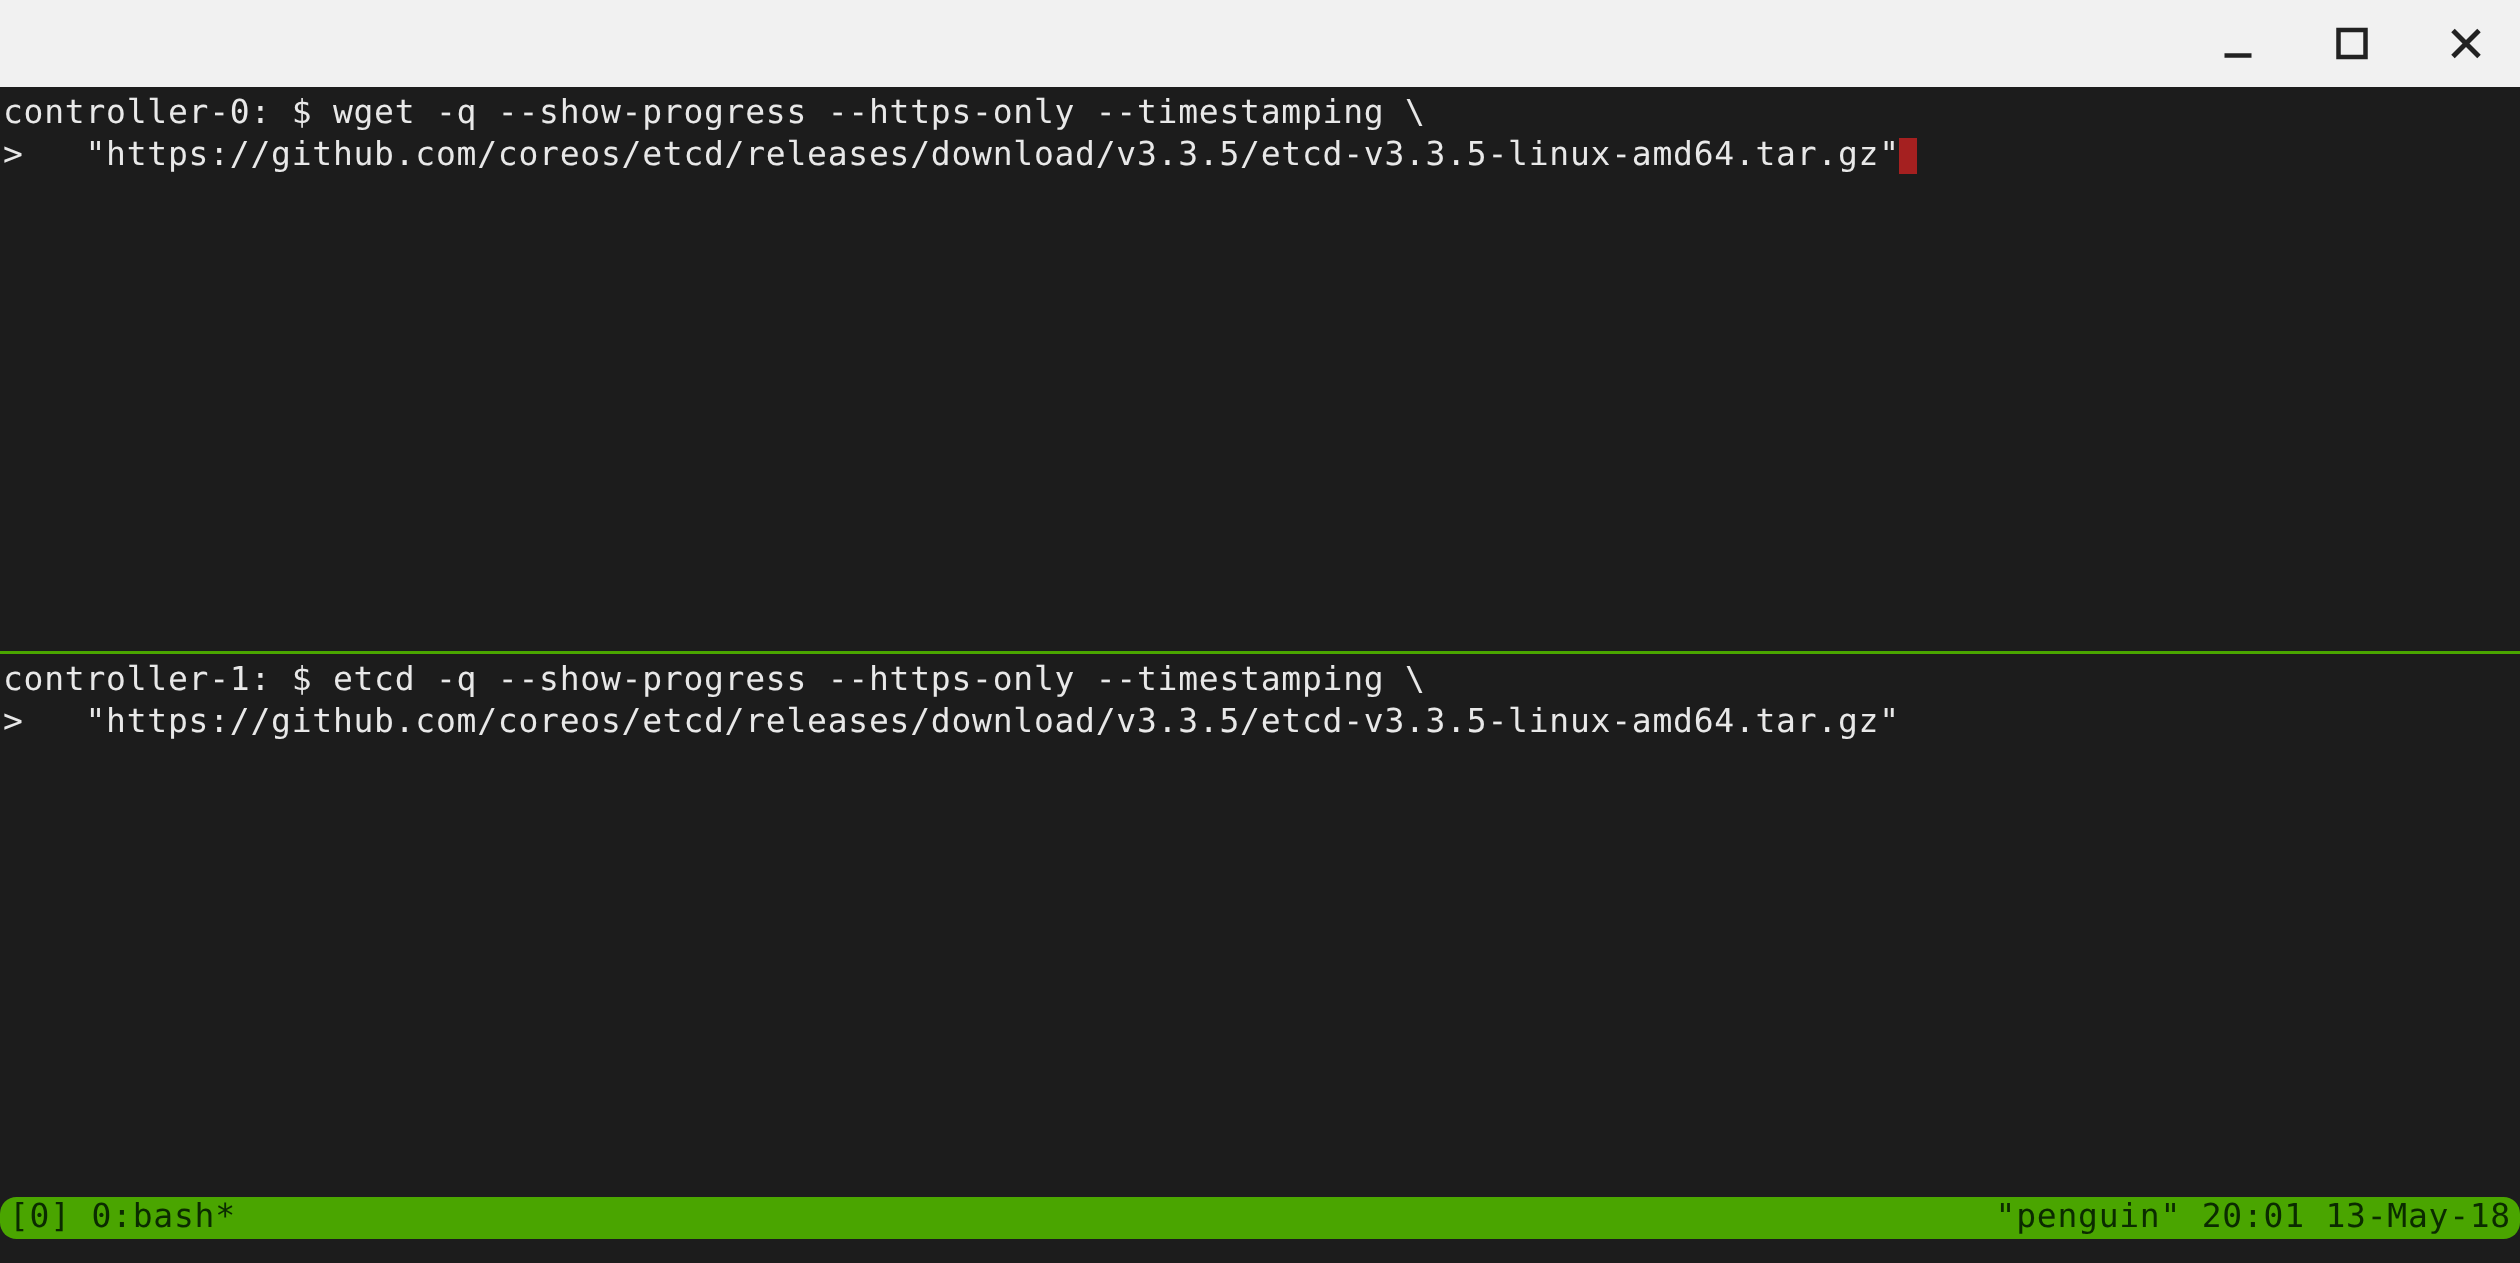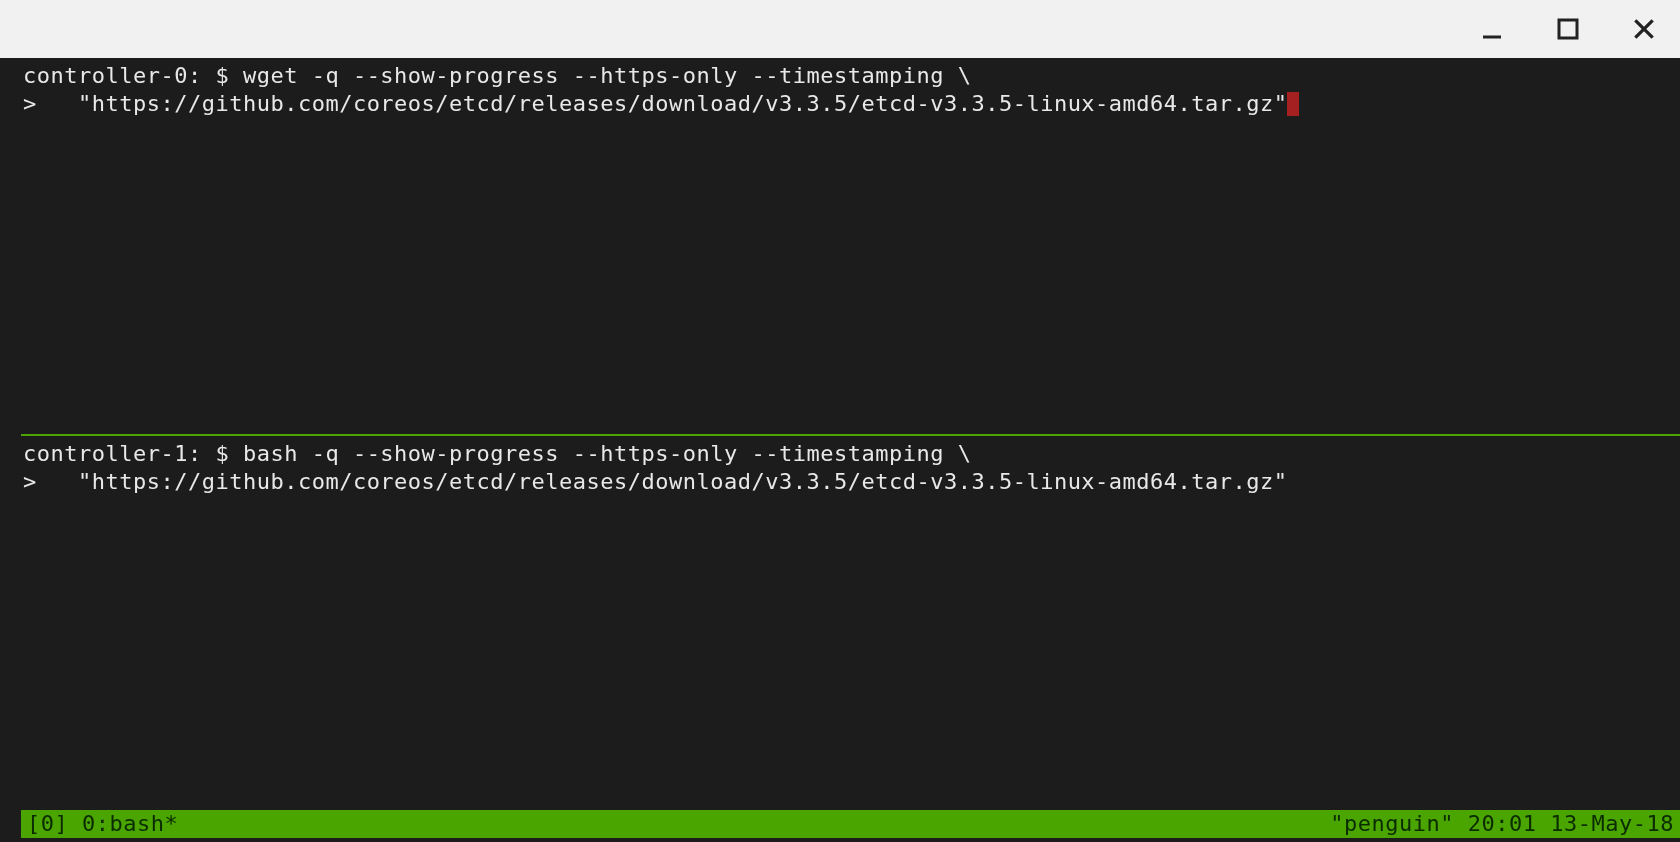--- a/index.html
+++ b/index.html
@@ -34,21 +34,20 @@
   }
   .titlebar svg { display:block; }
   .term {
     position: relative;
     height: calc(842px - 58px);
     background: #1c1c1c;
     color: #e8e8e8;
     font-size: 22px;
     line-height: 28px;
     letter-spacing: 0.5px;
-    margin-left: 21px;
   }
   .panes {
     display: flex;
     flex-direction: column;
     height: calc(100% - 28px);
   }
   .pane {
     flex: 1 1 0;
     padding: 4px 2px 0 2px;
     white-space: pre;
@@ -66,30 +65,31 @@
   .div-green {
     height: 2px;
     background: #4aa500;
   }
   .div-white {
     height: 2px;
     background: #e8e8e8;
   }
   .statusbar {
     position: absolute;
-    left: 0; right: 0; bottom: 4px;
+    left: 0; right: 0; bottom: 16px;
     height: 28px;
     background: #4aa500;
     color: #0b2b00;
     display: flex;
     justify-content: space-between;
     align-items: center;
     padding: 0 6px;
     font-size: 22px;
     line-height: 28px;
+    border-radius: 11px;
   }
   .statusbar .left, .statusbar .right {
     white-space: pre;
   }
 </style>
 </head>
 <body>
 
 <div class="titlebar">
   <div class="ctrl">
@@ -111,21 +111,21 @@
 </div>
 
 <div class="term">
   <div class="panes">
 
     <div class="pane"><span>controller-0: $ wget -q --show-progress --https-only --timestamping \</span>
 <span>&gt;   "https://github.com/coreos/etcd/releases/download/v3.3.5/etcd-v3.3.5-linux-amd64.tar.gz"</span><span class="cursor"></span></div>
 
     <div class="div-green"></div>
 
-    <div class="pane"><span>controller-1: $ bash -q --show-progress --https-only --timestamping \</span>
+    <div class="pane"><span>controller-1: $ etcd -q --show-progress --https-only --timestamping \</span>
 <span>&gt;   "https://github.com/coreos/etcd/releases/download/v3.3.5/etcd-v3.3.5-linux-amd64.tar.gz"</span></div>
 
     <div class="div-white"></div>
 
 
   </div>
 
   <div class="statusbar">
     <span class="left">[0] 0:bash*</span>
     <span class="right">"penguin" 20:01 13-May-18</span>

